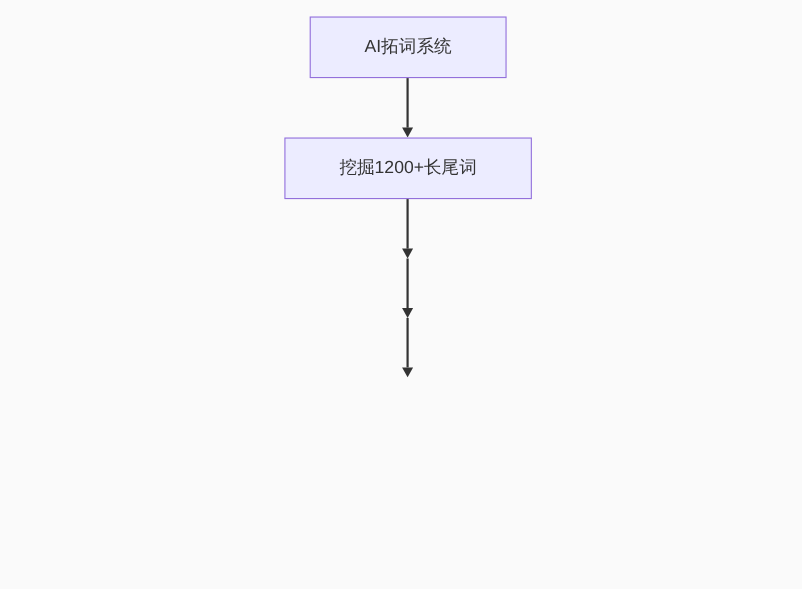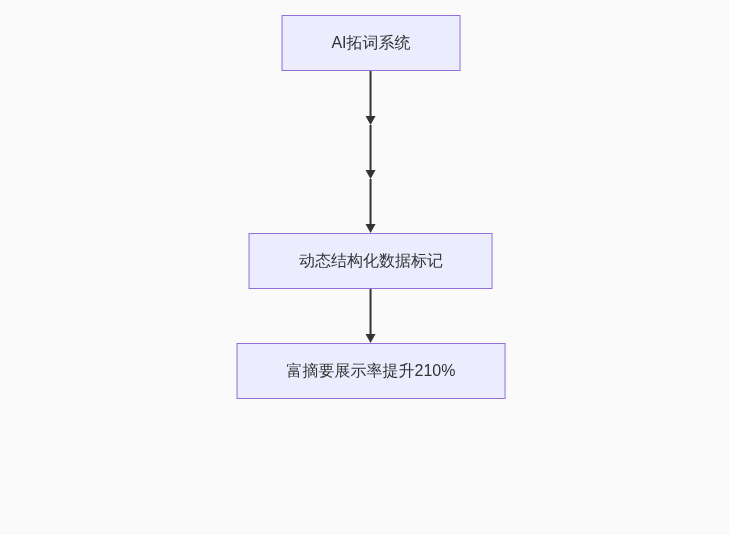--- a/index.html
+++ b/index.html
@@ -60,35 +60,34 @@
 <div class="canvas">
   <div class="flow">
 
     <div class="node">AI拓词系统</div>
 
     <div class="arrow">
       <div class="arrow-line"></div>
       <div class="arrow-head"></div>
     </div>
 
+    <div class="node">挖掘1200+长尾词</div>
 
     <div class="arrow">
       <div class="arrow-line"></div>
       <div class="arrow-head"></div>
     </div>
 
 
     <div class="arrow">
       <div class="arrow-line"></div>
       <div class="arrow-head"></div>
     </div>
 
-    <div class="node">动态结构化数据标记</div>
 
     <div class="arrow">
       <div class="arrow-line"></div>
       <div class="arrow-head"></div>
     </div>
 
-    <div class="node">富摘要展示率提升210%</div>
 
   </div>
 </div>
 
 </body></html>

